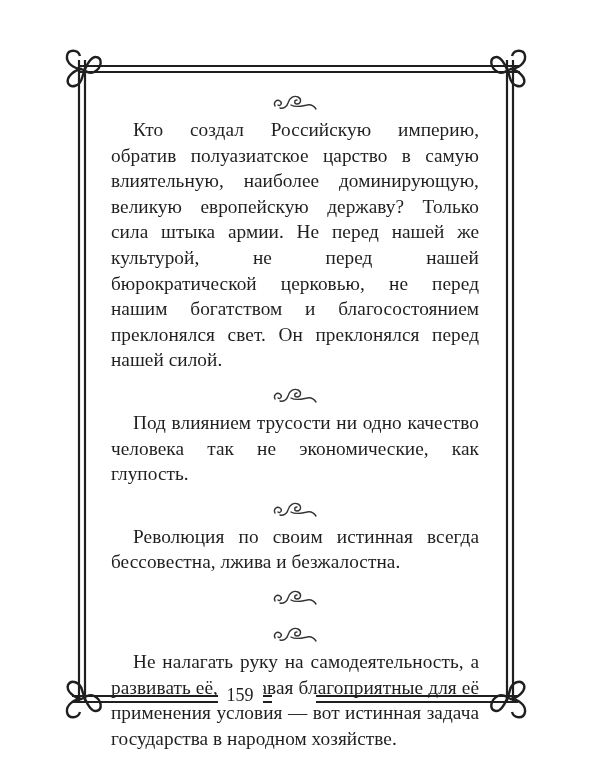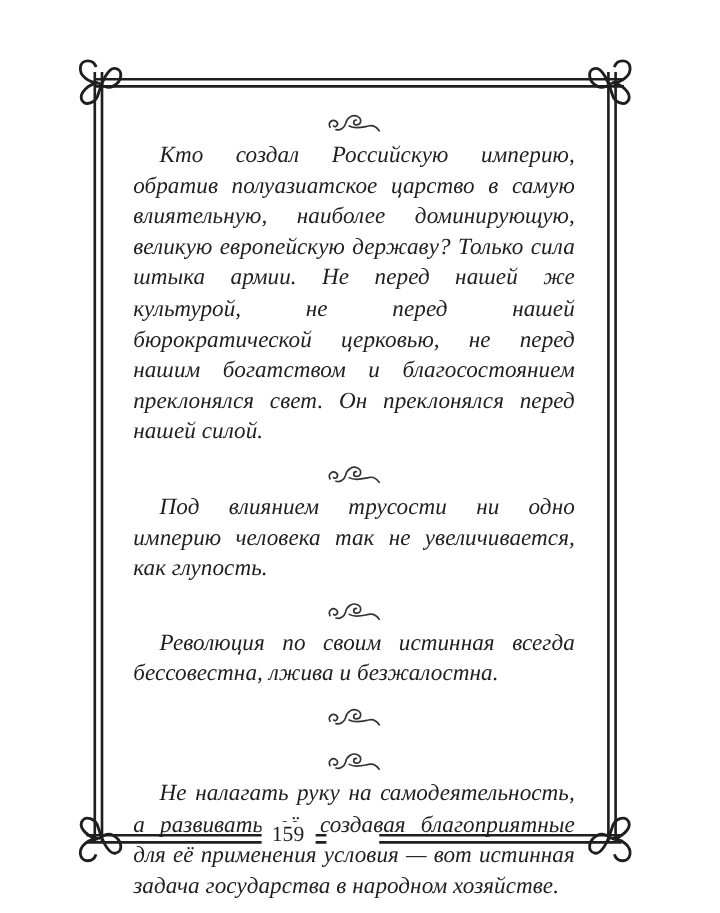--- a/index.html
+++ b/index.html
@@ -8,21 +8,21 @@
     font-family: "Liberation Serif", "DejaVu Serif", serif; color: #1f1f1f;
   }
   .frame { position: absolute; left: 0; top: 0; width: 600px; height: 761px; }
   .content {
     position: absolute; left: 111px; width: 368px; top: 92px;
   }
   .ornament { display: block; margin: 0 auto; width: 48px; height: 20px; }
   .orn-wrap { height: 25px; display: flex; align-items: flex-start; justify-content: center; }
   p.quote {
     margin: 0; font-size: 19.3px; line-height: 25.6px; text-align: justify;
-    text-indent: 22px; hyphens: manual; letter-spacing: 0.05px; font-style: italic;
+    text-indent: 22px; hyphens: manual; letter-spacing: 0.05px;
   }
   .gap { height: 12px; }
   .page-number {
     position: absolute; left: 0; width: 480px; top: 685px; text-align: center;
     font-size: 18px; line-height: 20px;
   }
   .page-number span { background: #fff; padding: 0 9px; }
 </style>
 </head>
 <body>
@@ -75,21 +75,21 @@
   <div class="gap"></div>
   <div class="orn-wrap">
     <svg class="ornament" viewBox="0 0 48 20">
       <g fill="none" stroke="#333" stroke-width="1.4" stroke-linecap="round">
         <path d="M4,14 C2,10 6,7 9,9 C12,11 9,15 7,13"></path>
         <path d="M9,16 C12,17 16,15 17,11 C18,6 23,3 27,5 C31,7 30,12 26,12 C23,12 23,8 26,8"></path>
         <path d="M20,13 C25,16 31,14 36,13 C40,12 43,14 45,17"></path>
       </g>
     </svg>
   </div>
-  <p class="quote">Под влиянием трусости ни одно империю человека так не увеличивается, как глупость.</p>
+  <p class="quote">Под влиянием трусости ни одно качество человека так не экономические, как глупость.</p>
 
   <div class="gap"></div>
   <div class="orn-wrap">
     <svg class="ornament" viewBox="0 0 48 20">
       <g fill="none" stroke="#333" stroke-width="1.4" stroke-linecap="round">
         <path d="M4,14 C2,10 6,7 9,9 C12,11 9,15 7,13"></path>
         <path d="M9,16 C12,17 16,15 17,11 C18,6 23,3 27,5 C31,7 30,12 26,12 C23,12 23,8 26,8"></path>
         <path d="M20,13 C25,16 31,14 36,13 C40,12 43,14 45,17"></path>
       </g>
     </svg>

